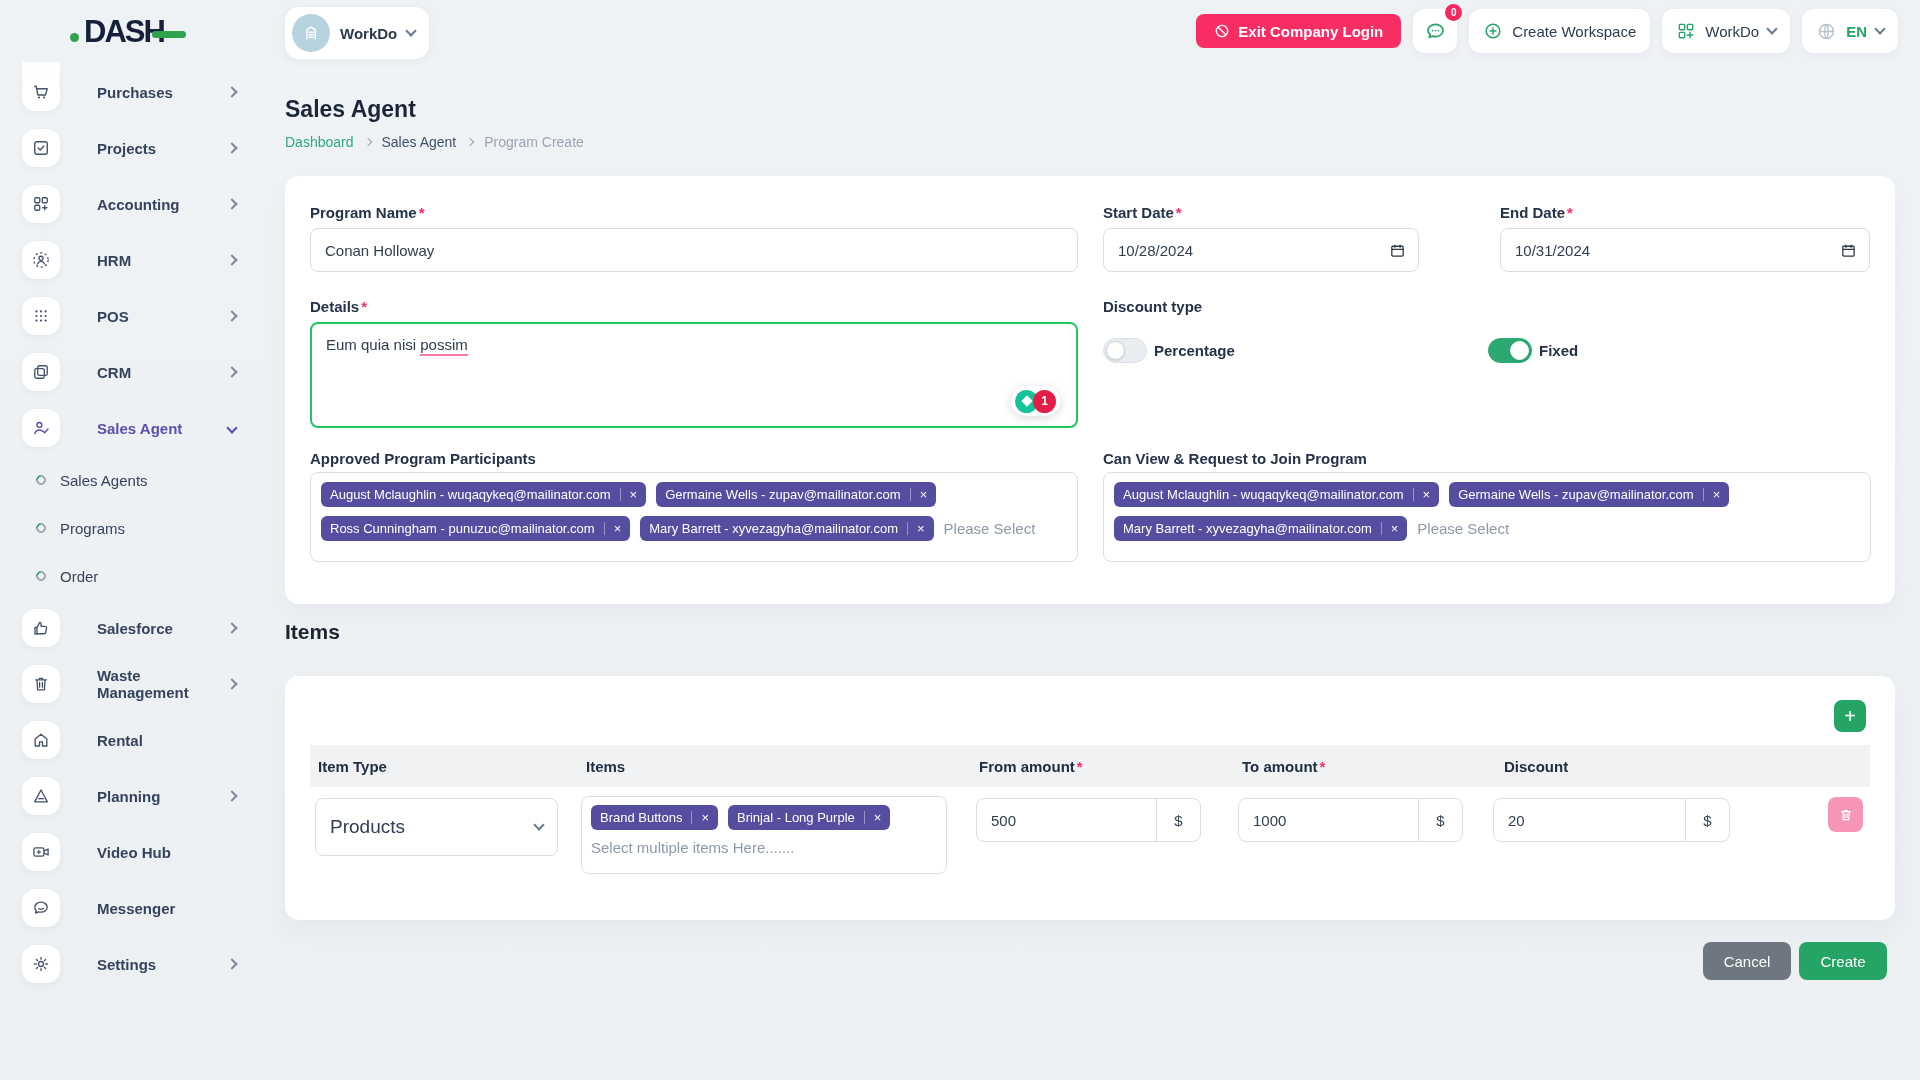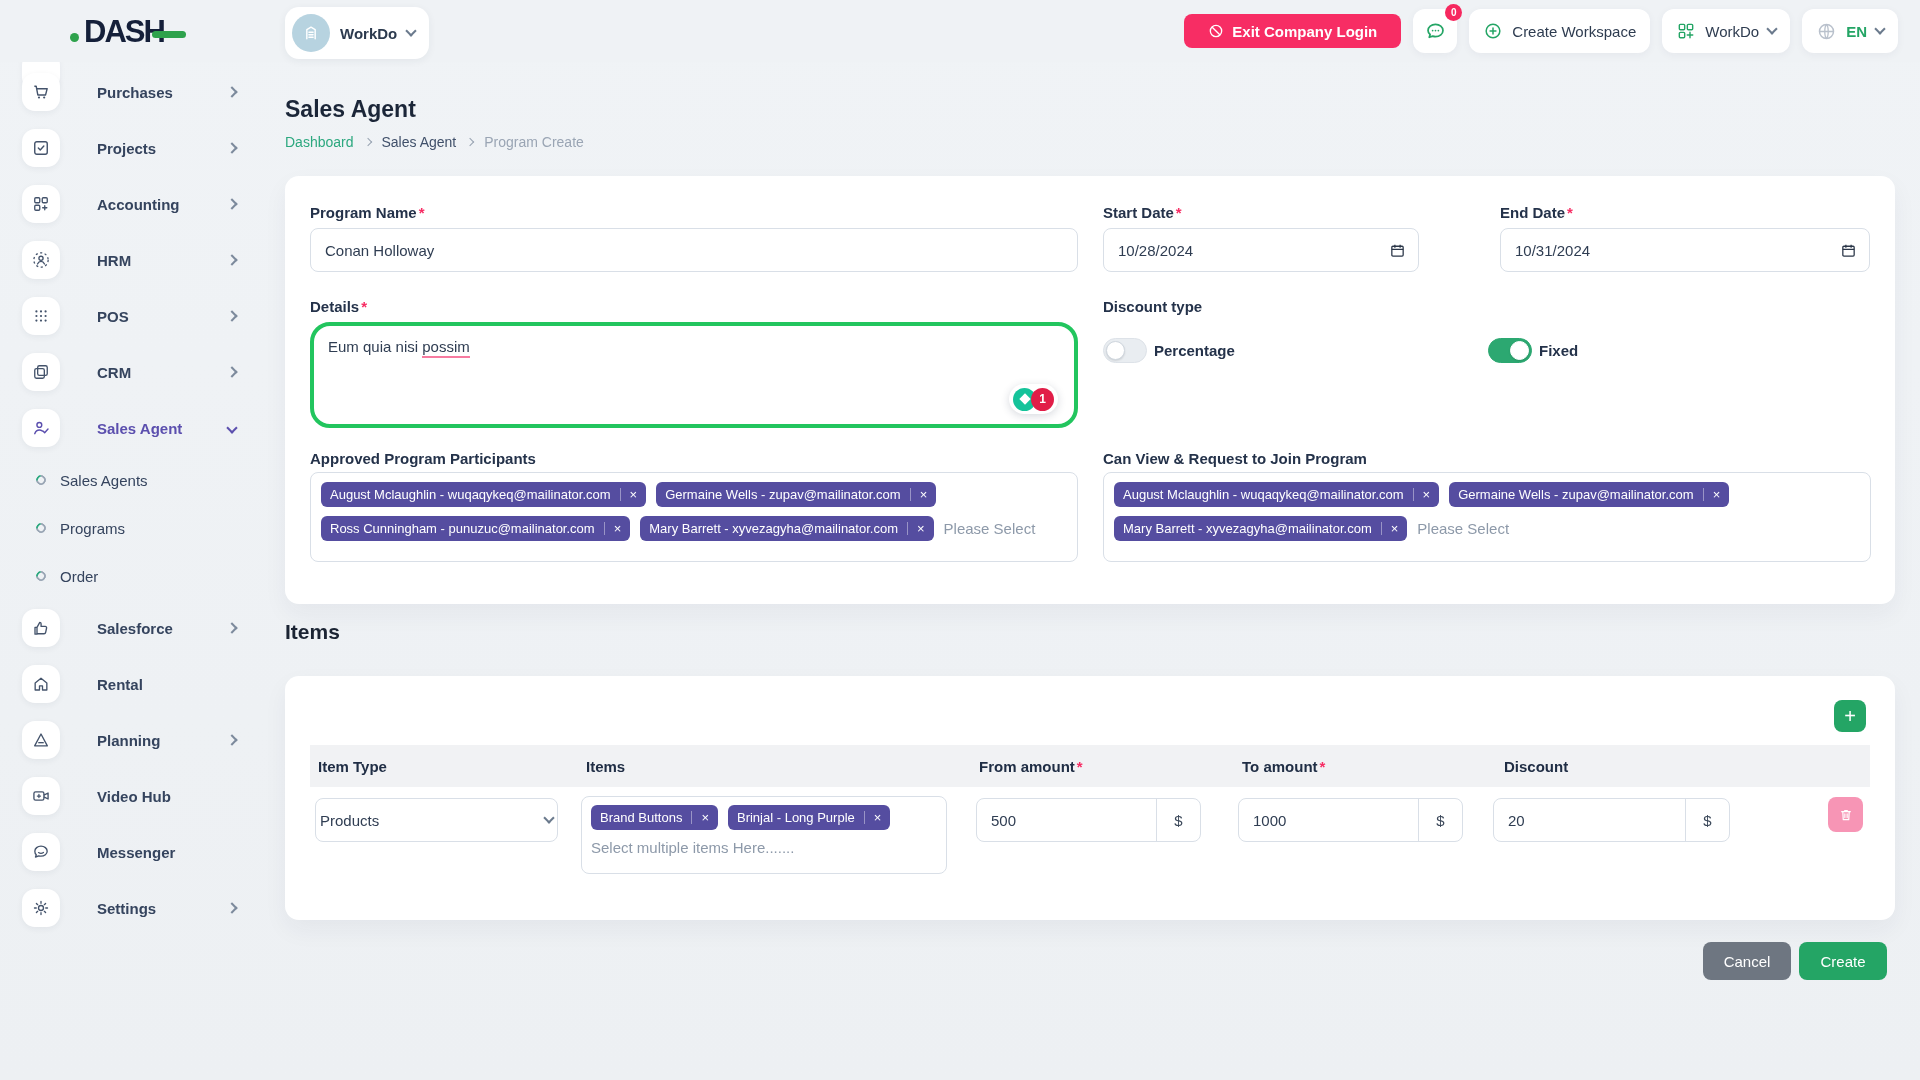--- a/index.html
+++ b/index.html
@@ -16,21 +16,21 @@
   .header { position:absolute; left:0; top:0; right:0; height:62px; background:#eff2f5; z-index:10; }
   .logo { position:absolute; left:70px; top:14px; display:flex; align-items:center; }
   .logo-dot { width:9px; height:9px; border-radius:50%; background:#2ea24c; margin-right:5px; margin-top:10px; }
   .logo-text { font-size:31px; font-weight:800; letter-spacing:-2px; color:#15203a; }
   .logo-dash { width:34px; height:7px; border-radius:4px; background:#2ea24c; margin-left:-12px; margin-top:4px; }
   .ws-pill { position:absolute; left:285px; top:7px; height:52px; background:#fff; border-radius:14px;
              display:flex; align-items:center; gap:10px; padding:0 14px 0 7px; box-shadow:0 2px 8px rgba(35,46,70,.06); cursor:pointer;}
   .ws-avatar { width:38px; height:38px; border-radius:50%; background:#b7d3e0; display:flex; align-items:center; justify-content:center; }
   .ws-name { font-size:15px; font-weight:600; color:#2c3a4e; }
   .hdr-right { position:absolute; right:22px; top:0; height:62px; display:flex; align-items:center; gap:12px; }
-  .btn-exit { height:34px; background:#f72d64; color:#fff; border:none; border-radius:8px; padding:0 24px;
+  .btn-exit { height:34px; background:#f72d64; color:#fff; border:none; border-radius:8px; padding:0 18px;
               font-size:15px; font-weight:600; display:flex; align-items:center; gap:8px; font-family:inherit; cursor:pointer;}
   .pill { height:44px; background:#fff; border-radius:12px; display:flex; align-items:center; gap:9px; padding:0 14px;
           font-size:15px; font-weight:500; color:#2e3c50; box-shadow:0 2px 8px rgba(35,46,70,.05); cursor:pointer; border:none; font-family:inherit;}
   .pill-icon-only { width:44px; padding:0; justify-content:center; position:relative; }
   .badge { position:absolute; top:-5px; right:-5px; min-width:17px; height:17px; border-radius:9px; background:#f6285f;
            color:#fff; font-size:10px; font-weight:700; display:flex; align-items:center; justify-content:center; padding:0 4px;}
   .cv { display:inline-block; width:8px; height:8px; border-right:2px solid #6b7a8d; border-bottom:2px solid #6b7a8d; }
   .cv-down { transform:rotate(45deg); margin-top:-4px; }
   .lang-txt { color:#24a565; font-weight:600; }
 
@@ -61,21 +61,21 @@
   .card { position:absolute; background:#fff; border-radius:14px; box-shadow:0 10px 24px rgba(35,46,70,.05); }
   .card1 { left:285px; top:176px; width:1610px; height:428px; }
   .card2 { left:285px; top:676px; width:1610px; height:244px; }
 
   .fld-label { position:absolute; font-size:15px; font-weight:600; color:#24324a; }
   .req { color:#f72d64; margin-left:2px; }
   .tb { position:absolute; height:44px; border:1px solid #d9dfe7; border-radius:8px; background:#fff; display:flex; align-items:center; }
   .tb input { border:none; outline:none; width:100%; height:42px; padding:0 14px; font-size:15px; color:#2f3d52; background:transparent; font-family:inherit;}
   .cal-ic { position:absolute; right:12px; top:13px; }
 
-  .details-box { position:absolute; left:25px; top:146px; width:768px; height:106px; border:4px solid #22c55e; border-radius:20px; padding:12px 14px; font-size:15px; color:#2f3d52;}
+  .details-box { position:absolute; left:25px; top:146px; width:768px; height:106px; border:2px solid #22c55e; border-radius:8px; padding:12px 14px; font-size:15px; color:#2f3d52;}
   .misspell { border-bottom:2px solid #f77ba0; padding-bottom:1px; }
   .gram { position:absolute; right:16px; bottom:10px; height:30px; background:#fff; border-radius:16px; box-shadow:0 2px 8px rgba(35,46,70,.18);
           display:flex; align-items:center; padding:0 4px; }
   .gram-g { width:23px; height:23px; border-radius:50%; background:#15c39a; display:flex; align-items:center; justify-content:center; }
   .gram-g i { display:block; width:8px; height:8px; background:#fff; transform:rotate(45deg); }
   .gram-badge { width:23px; height:23px; border-radius:50%; background:#e11d48; color:#fff; font-size:12px; font-weight:700;
                 display:flex; align-items:center; justify-content:center; margin-left:-5px; }
 
   .toggle-wrap { position:absolute; display:flex; align-items:center; gap:7px; }
   .switch { width:44px; height:25px; border-radius:13px; background:#e9edf1; border:1px solid #dde2e8; position:relative; cursor:pointer; flex:none;}
@@ -90,22 +90,22 @@
   .tag-x { border-left:1px solid rgba(255,255,255,.4); padding-left:9px; margin-left:9px; cursor:pointer; font-size:13px; }
   .mb-placeholder { color:#8d99a9; font-size:15px; }
 
   .items-heading { position:absolute; left:285px; top:620px; font-size:21px; font-weight:700; color:#1b2433; }
   .add-row-btn { position:absolute; left:1549px; top:24px; width:32px; height:32px; border:none; border-radius:8px; background:#24a565;
                  color:#fff; font-size:20px; line-height:1; cursor:pointer; font-family:inherit;}
   .thead { position:absolute; left:25px; top:69px; width:1560px; height:42px; background:#f1f2f4; display:flex; align-items:center;
            font-size:15px; font-weight:700; color:#202e45; padding-left:8px;}
   .th1 { width:268px; } .th2 { width:393px; } .th3 { width:263px; } .th4 { width:262px; } .th5 { flex:1; }
 
-  .select { position:absolute; left:30px; top:122px; width:243px; height:44px; border:1px solid #d9dfe7; border-radius:8px;
-            display:flex; align-items:center; justify-content:space-between; padding:0 4px; font-size:15px; color:#2f3d52; cursor:pointer; background:#fff;}
+  .select { position:absolute; left:30px; top:122px; width:243px; height:58px; border:1px solid #d9dfe7; border-radius:8px;
+            display:flex; align-items:center; justify-content:space-between; padding:0 14px; font-size:19px; color:#2f3d52; cursor:pointer; background:#fff;}
   .items-multibox { left:296px; top:120px; width:366px; min-height:78px; padding:8px 9px; }
   .items-ph { flex-basis:100%; }
   .igroup { position:absolute; height:44px; border:1px solid #d9dfe7; border-radius:8px; background:#fff; display:flex; overflow:hidden; }
   .igroup input { border:none; outline:none; flex:1; min-width:0; padding:0 14px; font-size:15px; color:#2f3d52; font-family:inherit; background:transparent;}
   .addon { width:44px; border-left:1px solid #d9dfe7; display:flex; align-items:center; justify-content:center; font-size:15px; color:#3a4759; }
   .g-from { left:691px; top:122px; width:225px; }
   .g-to   { left:953px; top:122px; width:225px; }
   .g-disc { left:1208px; top:122px; width:237px; }
   .trash-btn { position:absolute; left:1543px; top:121px; width:35px; height:35px; border:none; border-radius:8px; background:#f795b5;
                color:#fff; display:flex; align-items:center; justify-content:center; cursor:pointer; }
@@ -298,20 +298,29 @@
     <div class="side-item">
       <span class="side-ic">
           <svg width="20" height="20" viewBox="0 0 24 24">
             <path d="M7.2 11.2v8.2H4.8v-8.2h2.4zm0 0l3.3-6c.9 0 1.6.7 1.6 1.6v3.3h5c1 0 1.8.9 1.6 1.9l-1.1 5.3c-.2.9-1 1.6-1.9 1.6H7.2" fill="none" stroke="currentColor" stroke-width="1.6" stroke-linejoin="round"></path>
           </svg>
         </span>
       <span class="side-label">Salesforce</span>
       <span class="side-chev"></span>
     </div>
 
+    <div class="side-item">
+      <span class="side-ic">
+          <svg width="20" height="20" viewBox="0 0 24 24">
+            <path d="M5.5 7h13M10 7V5.3h4V7M7.2 7l.7 12h8.2l.7-12M10.3 10.2v5.6M13.7 10.2v5.6" fill="none" stroke="currentColor" stroke-width="1.6" stroke-linecap="round" stroke-linejoin="round"></path>
+          </svg>
+        </span>
+      <span class="side-label">Waste Management</span>
+      <span class="side-chev"></span>
+    </div>
 
     <div class="side-item">
       <span class="side-ic">
           <svg width="20" height="20" viewBox="0 0 24 24">
             <path d="M5 10.8L12 5l7 5.8v8.4h-5.2v-5h-3.6v5H5z" fill="none" stroke="currentColor" stroke-width="1.6" stroke-linejoin="round"></path>
           </svg>
         </span>
       <span class="side-label">Rental</span>
     </div>
 

